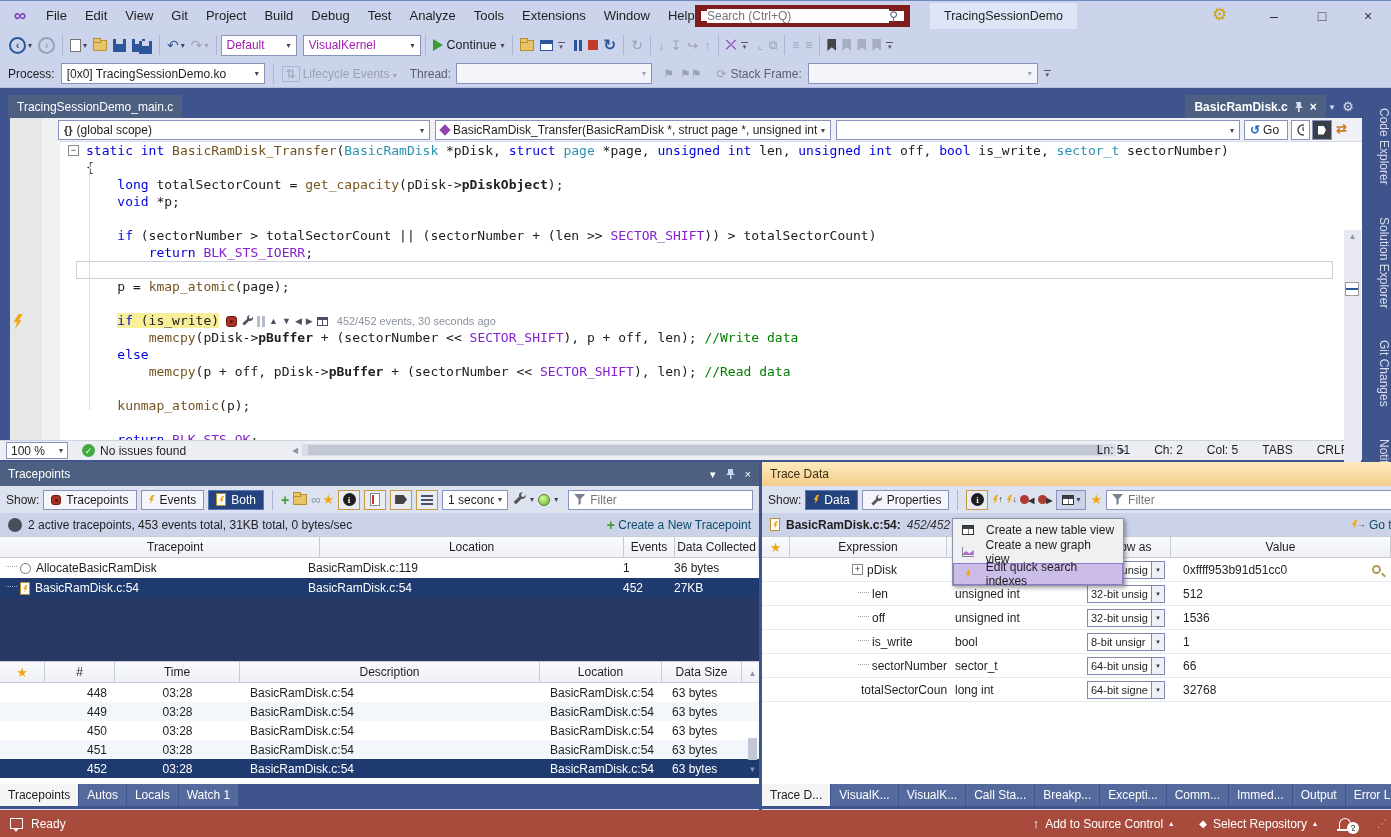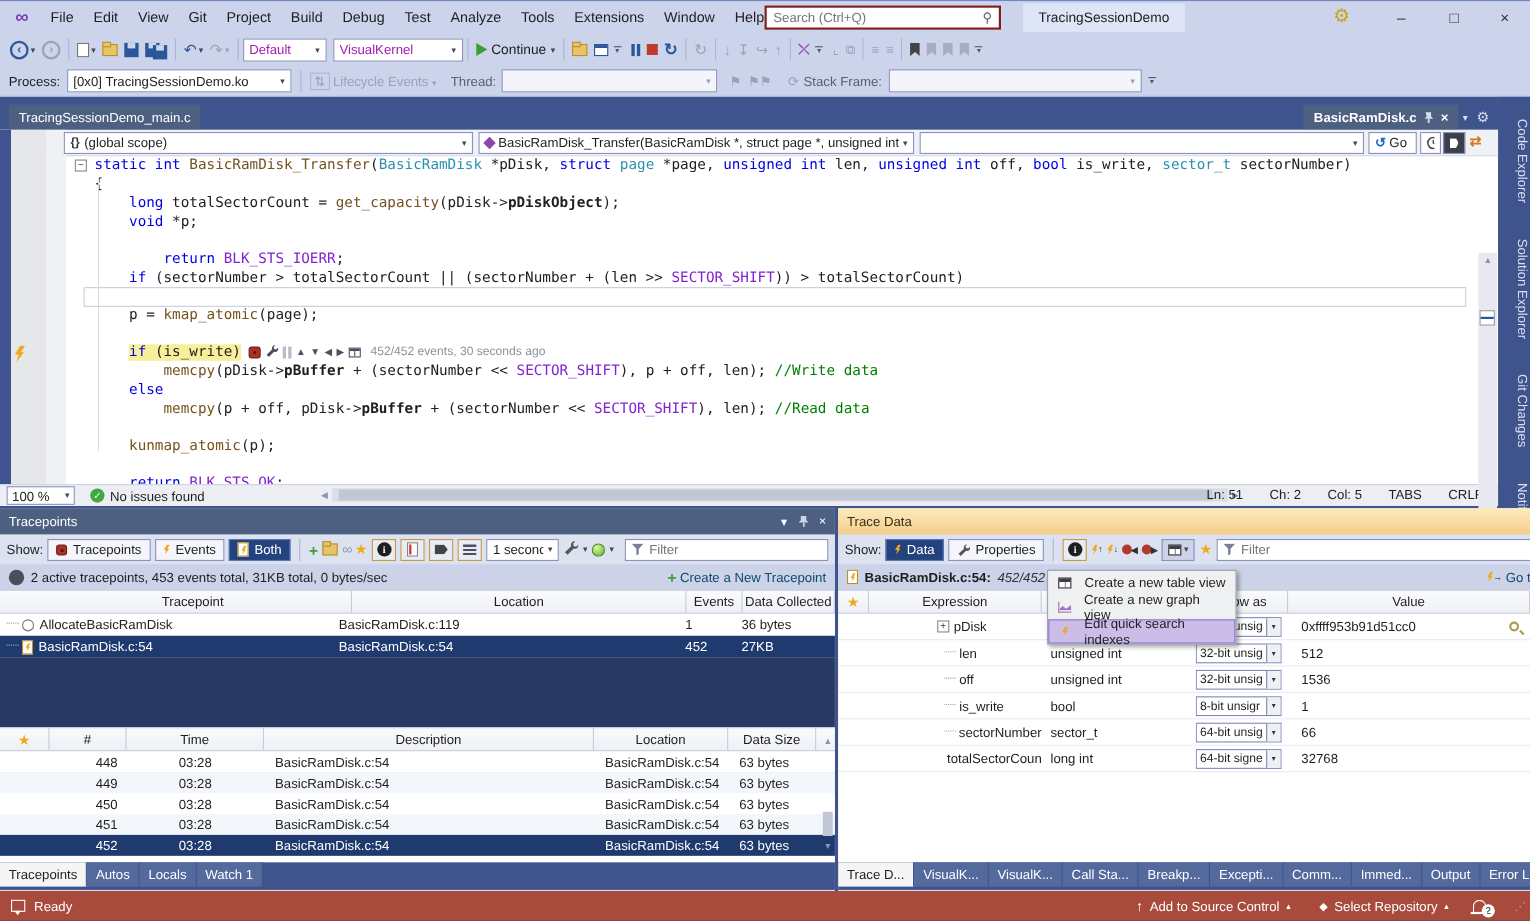--- a/index.html
+++ b/index.html
@@ -8,21 +8,21 @@
   .abs{position:absolute;}
   .flex{display:flex;align-items:center;}
   input{font-family:"Liberation Sans",sans-serif;outline:none;}
 
   
   #titlebar{left:0;top:0;width:1391px;height:30px;background:#ccd4ec;border-top:1px solid #6f87c2;}
   #toolbar{left:0;top:30px;width:1391px;height:30px;background:#ccd4ec;}
   #debugbar{left:0;top:60px;width:1391px;height:28px;background:#ccd4ec;border-bottom:1px solid #b7c0de;}
   .menu-item{padding:0 9px;font-size:13px;height:30px;display:inline-flex;align-items:center;cursor:default;}
   #vslogo{width:22px;height:18px;margin:0 6px 0 9px;color:#7a3bb8;font-weight:bold;font-size:17px;display:flex;align-items:center;justify-content:center;}
-  #search-box{width:215px;height:22px;background:#fff;border:2px solid #7f1d1d;display:flex;align-items:center;padding:0 6px;position:absolute;left:695px;top:4px;}
+  #search-box{width:215px;height:22px;background:#fff;border:6px solid #7f1d1d;display:flex;align-items:center;padding:0 6px;position:absolute;left:695px;top:4px;}
   #search-box input{border:0;flex:1;font-size:12px;color:#777;}
   #proj-chip{position:absolute;left:930px;top:2px;height:26px;background:#dee5f7;display:flex;align-items:center;padding:0 14px;font-size:12.5px;}
   .winctl{width:34px;height:28px;display:inline-flex;align-items:center;justify-content:center;font-size:14px;color:#333;}
   #gear-top{position:absolute;left:1212px;top:3px;font-size:17px;color:#c8a414;}
 
   
   .tbtn{height:24px;display:inline-flex;align-items:center;padding:0 3px;gap:2px;}
   .sep{width:1px;height:20px;background:#aab4d4;margin:0 4px;}
   .dd{font-size:8px;color:#445;}
   .dim{color:#9aa2b8;}
@@ -387,22 +387,22 @@
   </span>
   <span class="abs" style="left:1336px;top:33px;color:#d07a1f;font-weight:bold;font-size:13px;">⇄</span>
 
   <div class="abs" id="code-area">
     <div id="code-lines">
         <div class="code-line"><span class="fold-box">−</span><span class="seg kw">static int </span><span class="seg fn">BasicRamDisk_Transfer</span><span class="seg pl">(</span><span class="seg ty">BasicRamDisk </span><span class="seg pl">*pDisk, </span><span class="seg kw">struct </span><span class="seg ty">page </span><span class="seg pl">*page, </span><span class="seg kw">unsigned int </span><span class="seg pl">len, </span><span class="seg kw">unsigned int </span><span class="seg pl">off, </span><span class="seg kw">bool </span><span class="seg pl">is_write, </span><span class="seg ty">sector_t </span><span class="seg pl">sectorNumber)</span></div>
         <div class="code-line"><span class="seg pl">{</span></div>
         <div class="code-line"><span class="seg pl">    </span><span class="seg kw">long </span><span class="seg pl">totalSectorCount = </span><span class="seg fn">get_capacity</span><span class="seg pl">(pDisk-&gt;</span><span class="seg mem">pDiskObject</span><span class="seg pl">);</span></div>
         <div class="code-line"><span class="seg pl">    </span><span class="seg kw">void </span><span class="seg pl">*p;</span></div>
         <div class="code-line"></div>
+        <div class="code-line"><span class="seg pl">    </span><span class="seg kw">if </span><span class="seg pl">(sectorNumber &gt; totalSectorCount || (sectorNumber + (len &gt;&gt; </span><span class="seg mac">SECTOR_SHIFT</span><span class="seg pl">)) &gt; totalSectorCount)</span></div>
         <div class="code-line"><span class="seg pl">        </span><span class="seg kw">return </span><span class="seg mac">BLK_STS_IOERR</span><span class="seg pl">;</span></div>
-        <div class="code-line"><span class="seg pl">    </span><span class="seg kw">if </span><span class="seg pl">(sectorNumber &gt; totalSectorCount || (sectorNumber + (len &gt;&gt; </span><span class="seg mac">SECTOR_SHIFT</span><span class="seg pl">)) &gt; totalSectorCount)</span></div>
         <div class="code-line current"></div>
         <div class="code-line"><span class="seg pl">    p = </span><span class="seg fn">kmap_atomic</span><span class="seg pl">(page);</span></div>
         <div class="code-line"></div>
         <div class="code-line"><span class="seg pl">    </span><span class="seg kw hl">if </span><span class="seg pl hl">(is_write)</span><span class="trace-ico"><span class="tp-red"></span><span><svg width="12" height="12">
                 <path d="M9.3 1a2.8 2.8 0 0 0-3 3.8L1.4 9.5l2 2 4.8-4.8A2.8 2.8 0 0 0 11.8 3l-1.7 1.7-1.9-.5-.5-1.9z" fill="#4a5160"></path>
               </svg></span><span class="pausebars dim"><i></i><i></i></span><span class="arr">▲</span><span class="arr">▼</span><span class="arr">◀</span><span class="arr">▶</span><span class="grid-ico"></span><span class="trace-badge">452/452 events, 30 seconds ago</span></span></div>
         <div class="code-line"><span class="seg pl">        </span><span class="seg fn">memcpy</span><span class="seg pl">(pDisk-&gt;</span><span class="seg mem">pBuffer</span><span class="seg pl"> + (sectorNumber &lt;&lt; </span><span class="seg mac">SECTOR_SHIFT</span><span class="seg pl">), p + off, len); </span><span class="seg cm">//Write data</span></div>
         <div class="code-line"><span class="seg pl">    </span><span class="seg kw">else</span></div>
         <div class="code-line"><span class="seg pl">        </span><span class="seg fn">memcpy</span><span class="seg pl">(p + off, pDisk-&gt;</span><span class="seg mem">pBuffer</span><span class="seg pl"> + (sectorNumber &lt;&lt; </span><span class="seg mac">SECTOR_SHIFT</span><span class="seg pl">), len); </span><span class="seg cm">//Read data</span></div>
         <div class="code-line"></div>

